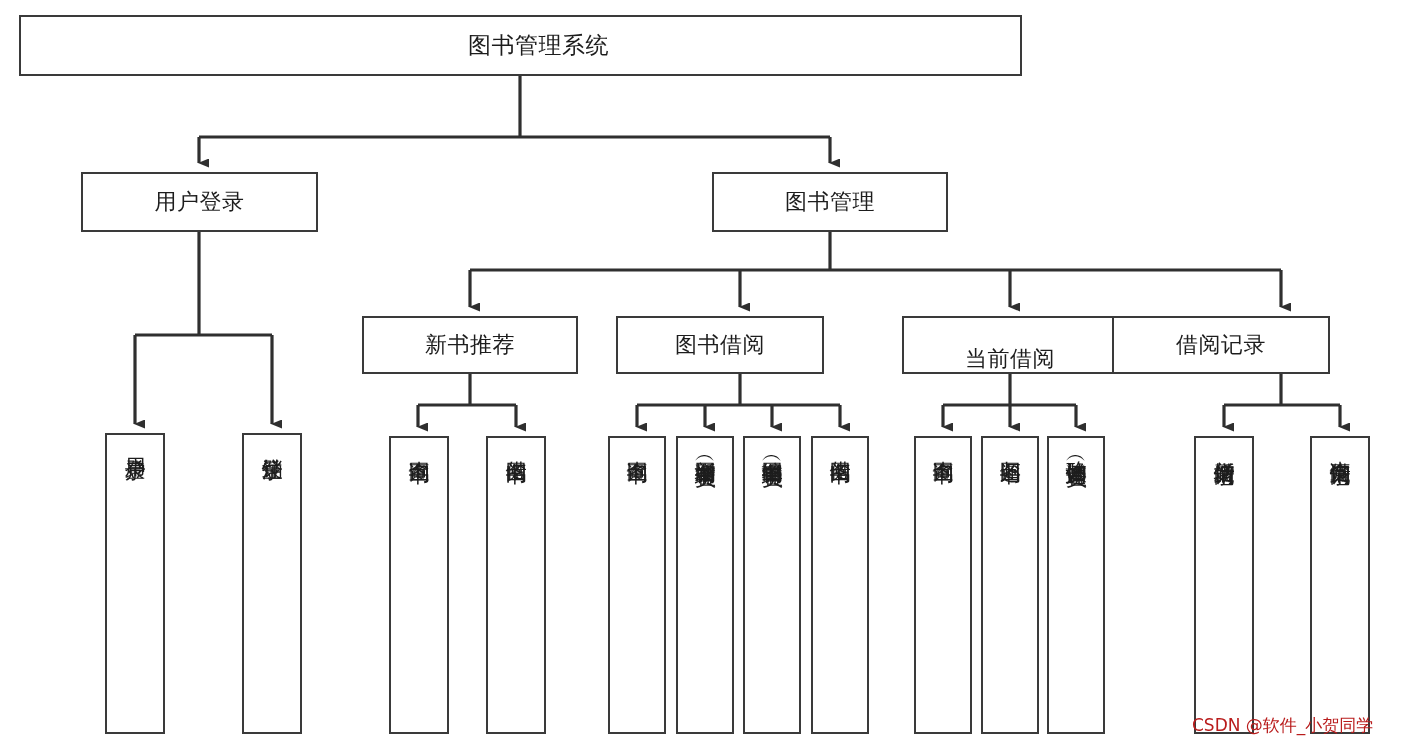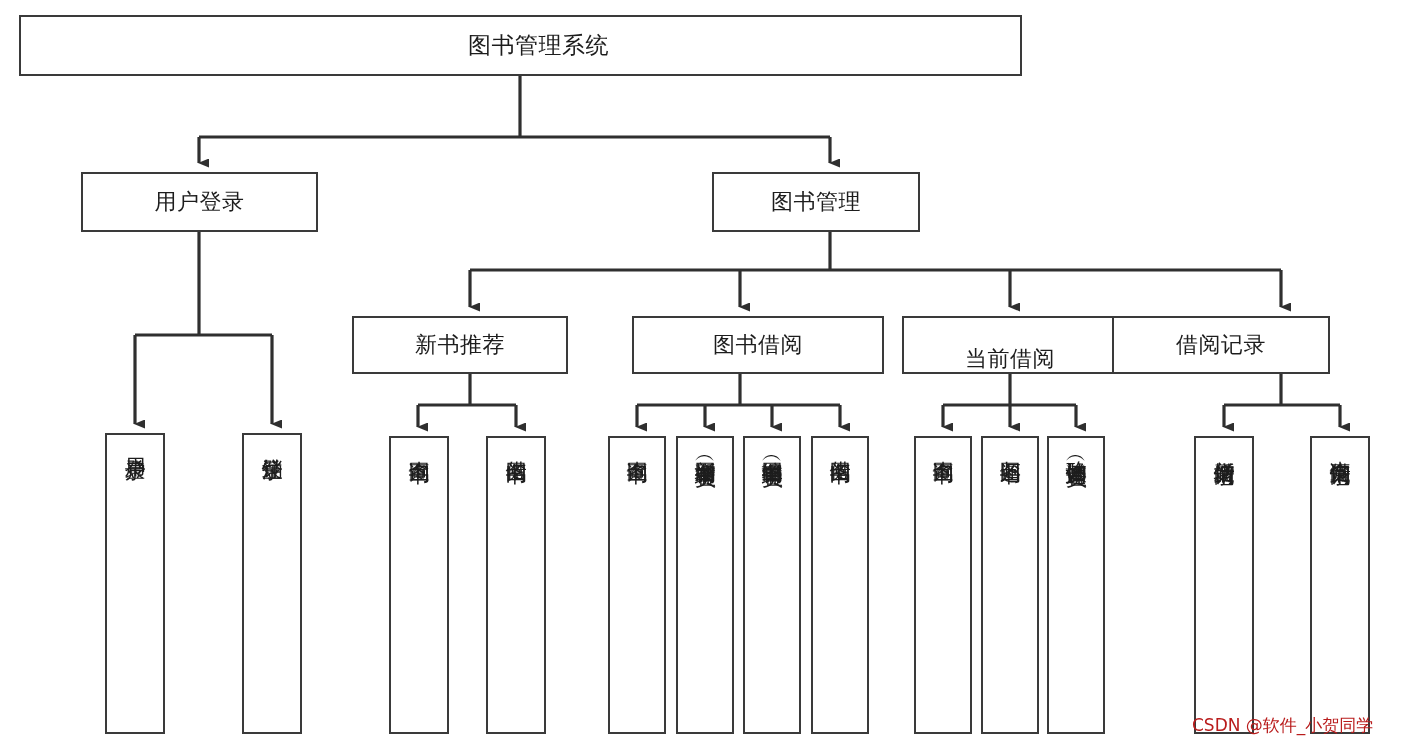--- a/index.html
+++ b/index.html
@@ -125,28 +125,28 @@
     </g>
   </svg>
 
   <div class="node horizontal" id="node-root" style="left:19px; top:15px; width:1003px; height:61px;">
     <span class="label">图书管理系统</span>
   </div>
 
   <div class="node horizontal" style="left:81px; top:172px; width:237px; height:60px;">
     <span class="label">用户登录</span>
   </div>
-  <div class="node horizontal" style="left:712px; top:172px; width:208px; height:60px;">
+  <div class="node horizontal" style="left:712px; top:172px; width:236px; height:60px;">
     <span class="label">图书管理</span>
   </div>
 
-  <div class="node horizontal" style="left:352px; top:316px; width:216px; height:58px;">
+  <div class="node horizontal" style="left:362px; top:316px; width:216px; height:58px;">
     <span class="label">新书推荐</span>
   </div>
-  <div class="node horizontal" style="left:632px; top:316px; width:252px; height:58px;justify-content:center;">
+  <div class="node horizontal" style="left:616px; top:316px; width:208px; height:58px;justify-content:center;">
     <span class="label">图书借阅</span>
   </div>
   <div class="node horizontal" style="left:902px; top:316px; width:216px; height:58px;align-items:flex-end;">
     <span class="label">当前借阅</span>
   </div>
   <div class="node horizontal" style="left:1112px; top:316px; width:218px; height:58px;">
     <span class="label">借阅记录</span>
   </div>
 
   <div class="node vertical" style="left:105px; top:433px; width:60px; height:301px;">

